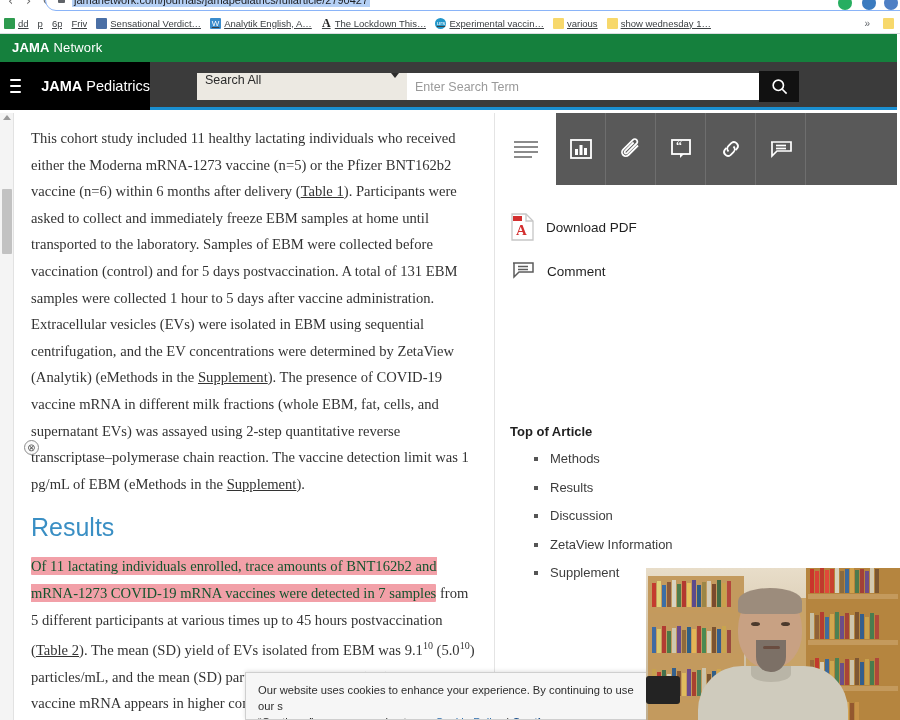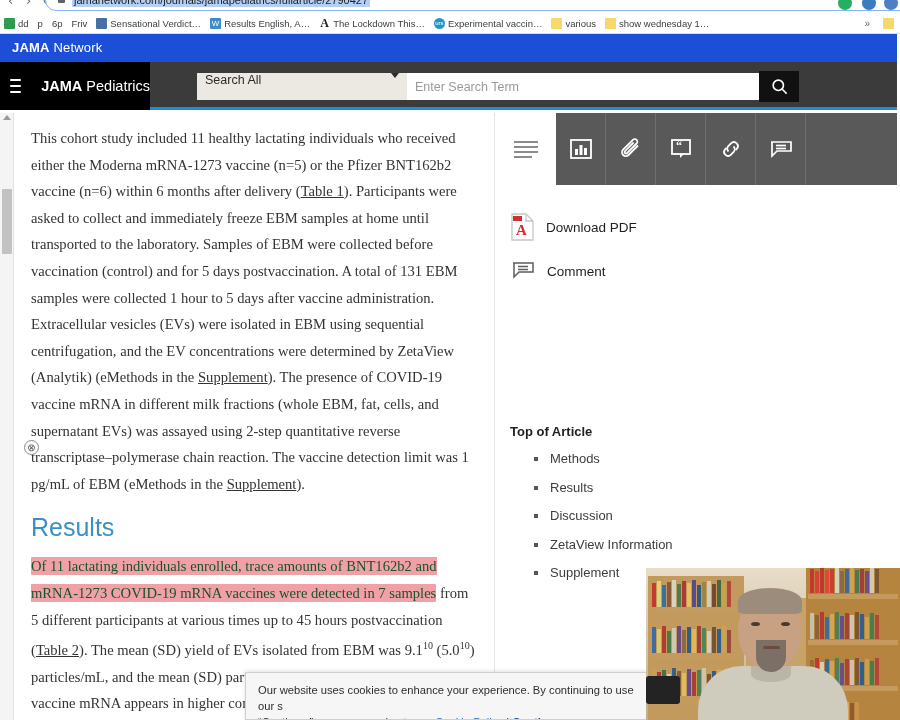--- a/index.html
+++ b/index.html
@@ -46,35 +46,36 @@
     position: absolute; top: 13px; left: 0; width: 900px; height: 21px;
     background: #ffffff; border-bottom: 1px solid #dadce0;
     display: flex; align-items: center; padding-left: 4px;
     white-space: nowrap; overflow: hidden;
   }
   .bm {
     display: inline-flex; align-items: center; gap: 3px;
     margin-right: 9px; font-size: 9.5px; color: #3c4043;
     max-width: 120px; overflow: hidden;
     font-family: "Liberation Sans", sans-serif;
+    text-decoration: underline;
   }
   .bm-fav { width: 11px; height: 11px; flex: 0 0 11px; border-radius: 1px; }
   .fav-green { background: #2e9b4f; }
   .fav-grid  { background: #4a6fa5; }
   .fav-blue  { background: #3a8ccc; color:#fff; font-size:8px; text-align:center; line-height:11px; }
   .fav-letter{ background: transparent; color:#222; font-size:12px; font-weight:700; text-align:center; line-height:11px; font-family:"Liberation Serif", serif;}
   .fav-circle{ background: #2196c9; border-radius:50%; color:#fff; font-size:6px; text-align:center; line-height:11px;}
   .fav-folder{ background: #f7d86b; border-radius:1px; }
   #bm-overflow { position: absolute; right: 30px; top: 5px; font-size: 10px; color: #5f6368; }
   #bm-tail-folder { position: absolute; right: 6px; top: 5px; width: 11px; height: 11px; background:#f7d86b; border-radius:1px;}
 
   
   #jama-network-bar {
     position: absolute; top: 34px; left: 0; width: 900px; height: 28px;
-    background: #1d4ed8;
+    background: #15803d;
   }
   #jama-network-logo {
     position: absolute; left: 12px; top: 6px;
     color: #ffffff; font-size: 13px; letter-spacing: .2px;
     font-family: "Liberation Sans", sans-serif;
   }
   #jama-network-logo b { font-weight: 700; }
 
   #jama-header {
     position: absolute; top: 62px; left: 0; width: 900px; height: 48px;
@@ -297,21 +298,21 @@
       </div>
     <div class="bm">
         <span>Friv</span>
       </div>
     <div class="bm">
         <span class="bm-fav fav-grid"></span>
         <span>Sensational Verdict…</span>
       </div>
     <div class="bm">
         <span class="bm-fav fav-blue">W</span>
-        <span>Results English, A…</span>
+        <span>Analytik English, A…</span>
       </div>
     <div class="bm">
         <span class="bm-fav fav-letter">A</span>
         <span>The Lockdown This…</span>
       </div>
     <div class="bm">
         <span class="bm-fav fav-circle">urs</span>
         <span>Experimental vaccin…</span>
       </div>
     <div class="bm">

